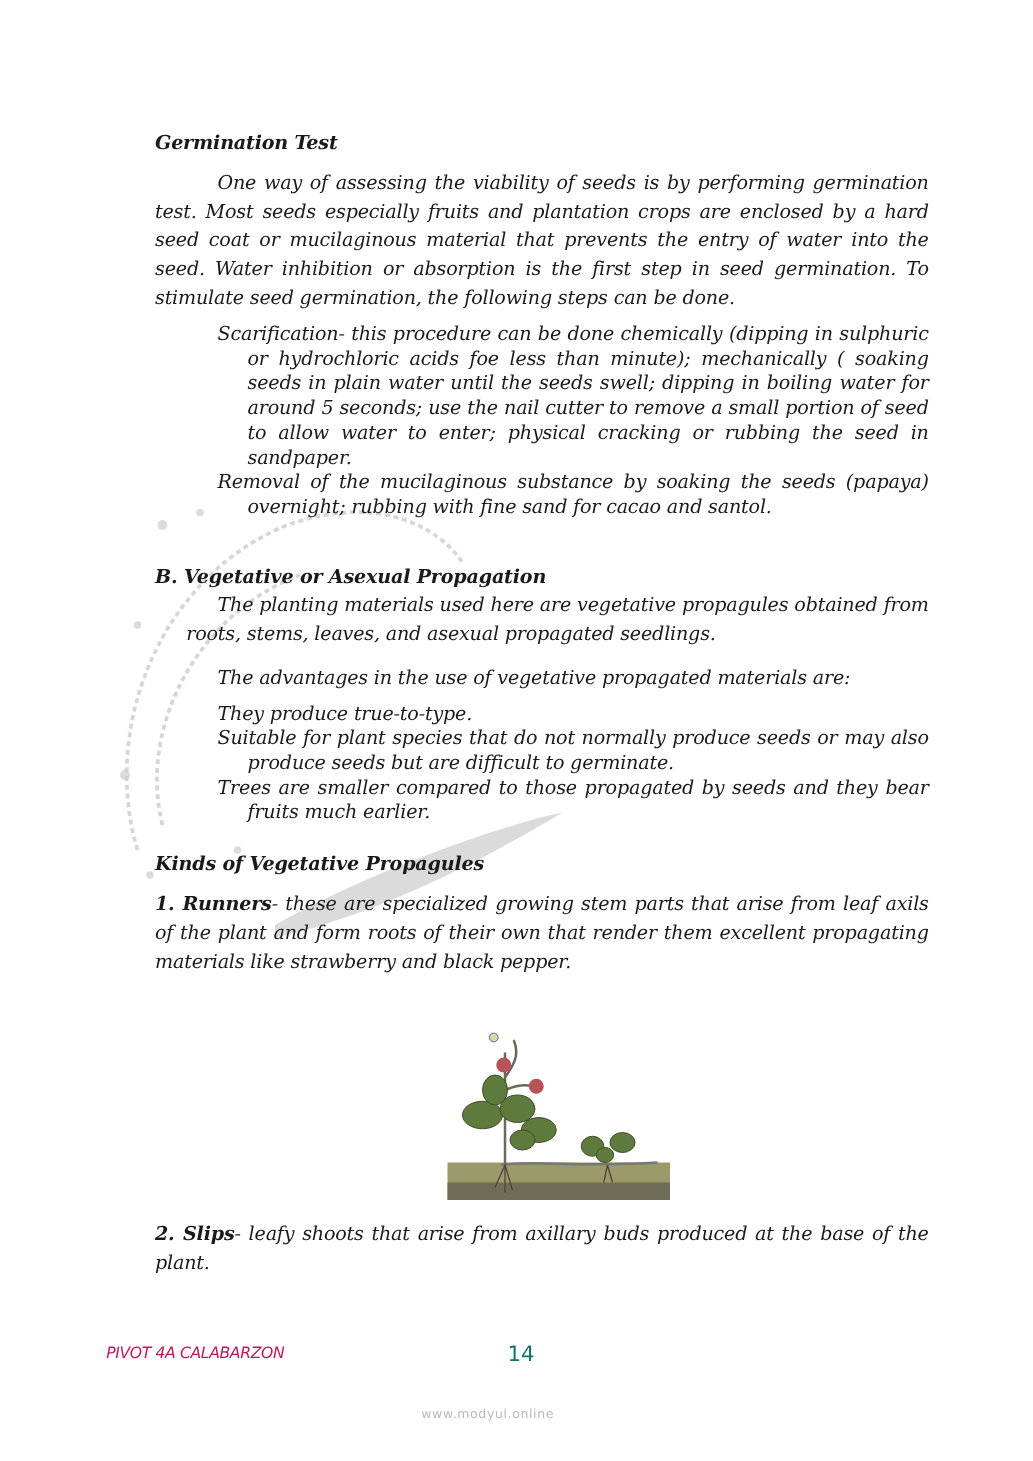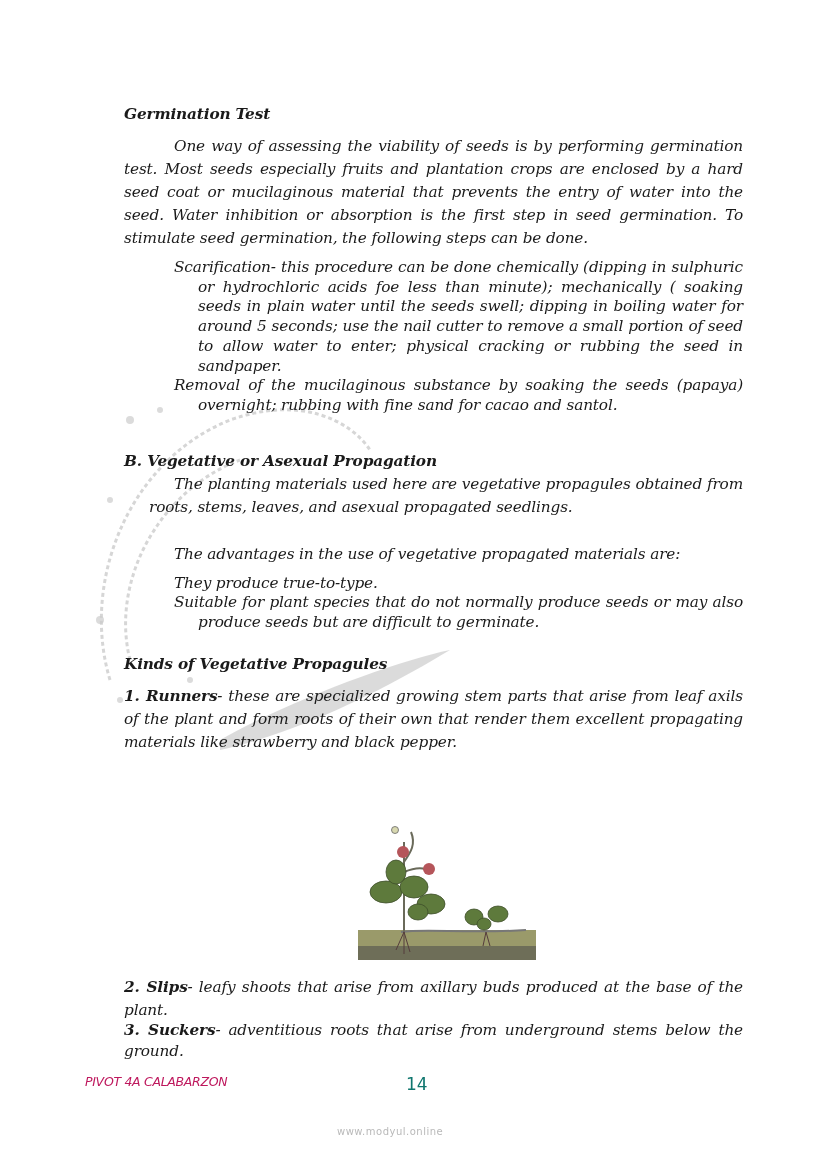--- a/index.html
+++ b/index.html
@@ -40,24 +40,25 @@
 <div class="content">
   <p class="h" style="margin-bottom:9px;">Germination Test</p>
   <p class="indent">One way of assessing the viability of seeds is by performing germination test. Most seeds especially fruits and plantation crops are enclosed by a hard seed coat or mucilaginous material that prevents the entry of water into the seed. Water inhibition or absorption is the first step in seed germination. To stimulate seed germination, the following steps can be done.</p>
   <div class="hangwrap" style="margin-top:8px;">
     <p class="hang">Scarification- this procedure can be done chemically (dipping in sulphuric or hydrochloric acids foe less than minute); mechanically ( soaking seeds in plain water until the seeds swell; dipping in boiling water for around 5 seconds; use the nail cutter to remove a small portion of seed to allow water to enter; physical cracking or rubbing the seed in sandpaper.</p>
     <p class="hang">Removal of the mucilaginous substance by soaking the seeds (papaya) overnight; rubbing with fine sand for cacao and santol.</p>
   </div>
 
   <p class="h" style="margin-top:34px;">B. Vegetative or Asexual Propagation</p>
   <p style="text-indent:50px; margin-left:25px; margin-right:0; text-indent:25px;">The planting materials used here are vegetative propagules obtained from roots, stems, leaves, and asexual propagated seedlings.</p>
-  <p style="margin-left:50px; margin-top:24px;">The advantages in the use of vegetative propagated materials are:</p>
+  <p style="margin-left:50px; margin-top:12px;">The advantages in the use of vegetative propagated materials are:</p>
   <div class="hangwrap" style="margin-top:8px;">
     <p class="hang">They produce true-to-type.</p>
     <p class="hang">Suitable for plant species that do not normally produce seeds or may also produce seeds but are difficult to germinate.</p>
+    <p class="hang">Trees are smaller compared to those propagated by seeds and they bear fruits much earlier.</p>
   </div>
 
   <p class="h" style="margin-top:20px;">Kinds of Vegetative Propagules</p>
   <p style="margin-top:9px;">
     <b>1. Runners</b><span>- these are specialized growing stem parts that arise from leaf axils of the plant and form roots of their own that render them excellent propagating materials like strawberry and black pepper.</span>
   </p>
 </div>
 
 <svg class="figure" viewBox="0 0 181 138">
   <rect x="2" y="108" width="178" height="30" fill="#9a9a6a"></rect>
@@ -77,20 +78,17 @@
   <circle cx="47" cy="30" r="6" fill="#b5555a"></circle>
   <circle cx="73" cy="47" r="6" fill="#b5555a"></circle>
   <circle cx="39" cy="8" r="3.5" fill="#d8d8b0" stroke="#666" stroke-width="0.8"></circle>
   <path d="M48 110 l -8 18 M48 110 l 6 20 M48 110 l 0 22 M130 110 l -3 14 M130 110 l 4 14" stroke="#553c3c" stroke-width="1" fill="none"></path>
 </svg>
 
 <div class="content" style="top:976px;">
   <p>
     <b>2. Slips</b><span>- leafy shoots that arise from axillary buds produced at the base of the plant.</span>
   </p>
-  <p style="margin-top:-2px; line-height:20.5px;">
-    <b>3. Suckers</b><span>- adventitious roots that arise from underground stems below the ground.</span>
-  </p>
 </div>
 
 <div class="footer-left">PIVOT 4A CALABARZON</div>
 <div class="footer-page">14</div>
 <div class="site">www.modyul.online</div>
 
 </body></html>

